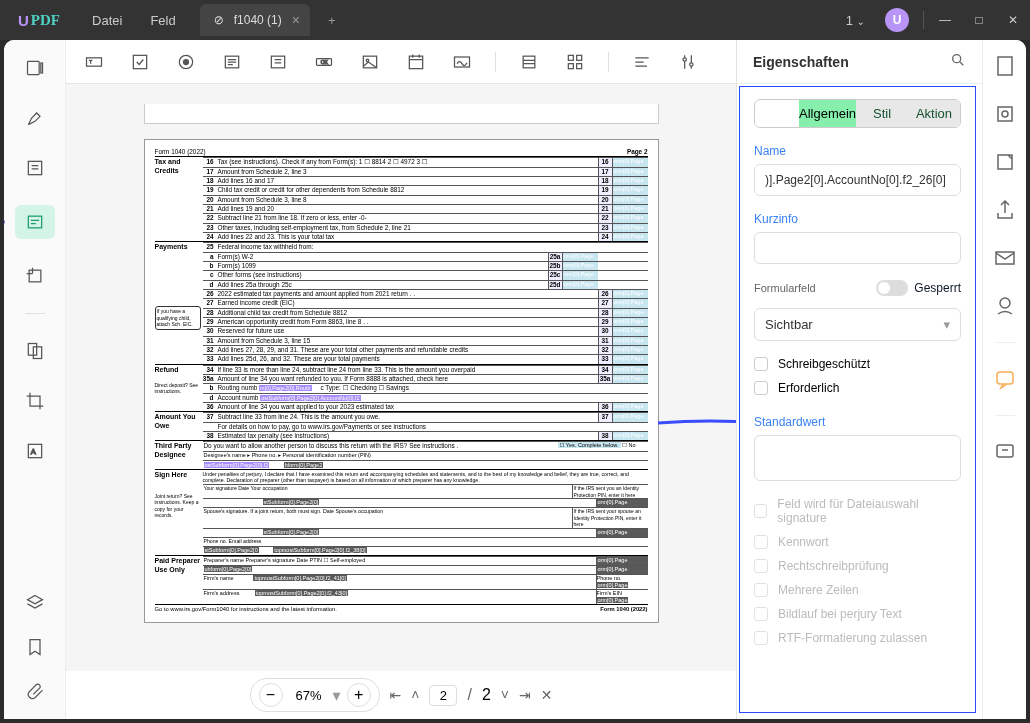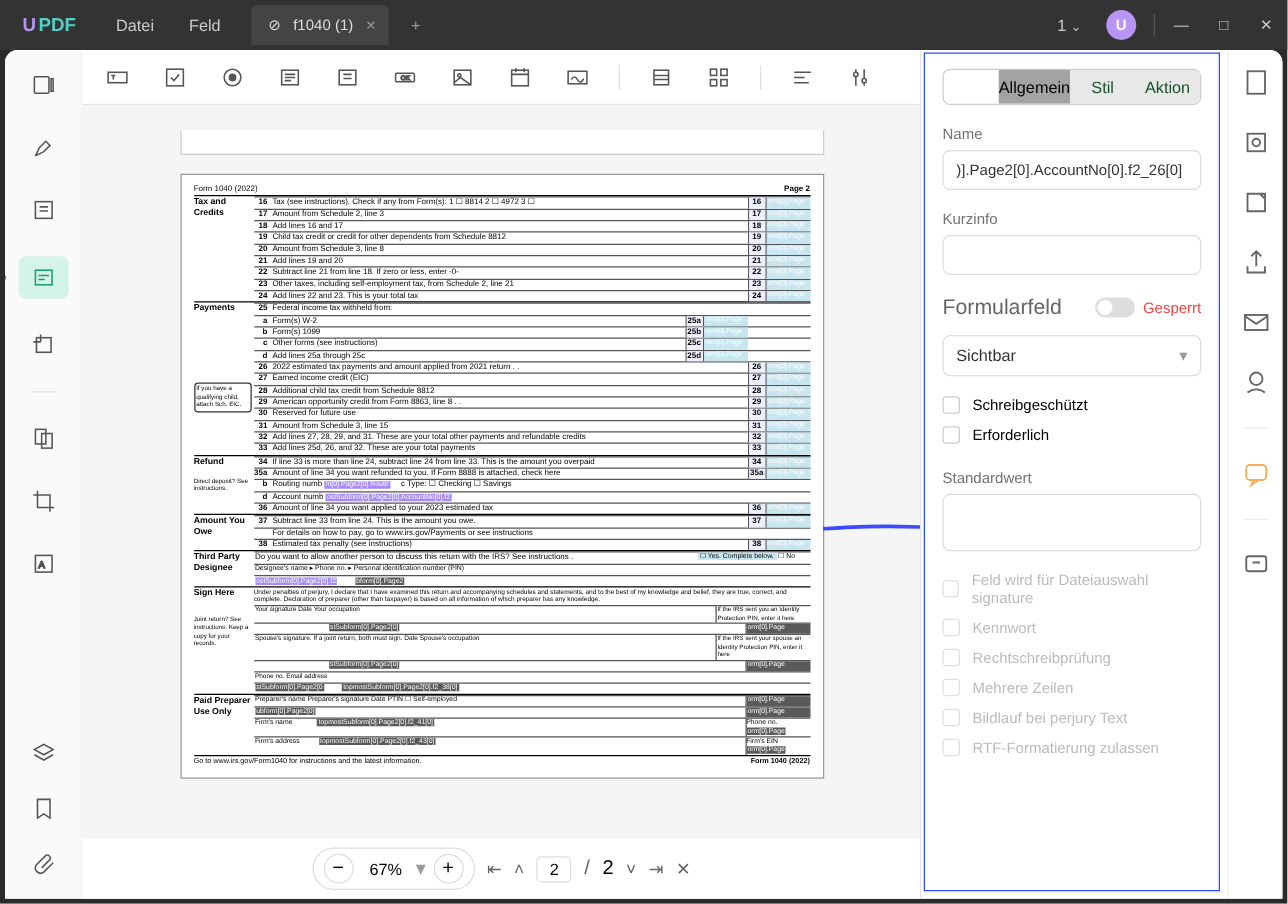--- a/index.html
+++ b/index.html
@@ -3,21 +3,21 @@
 <meta charset="utf-8">
 <style>
 * { box-sizing: border-box; margin: 0; padding: 0; font-family: -apple-system, "Segoe UI", sans-serif; }
 body { background: #f0f0f0; width: 1030px; height: 723px; overflow: hidden; }
 
 .window { width: 1030px; height: 723px; background: #2b2b2b; display: flex; flex-direction: column; }
 
 .titlebar { height: 40px; background: #333333; display: flex; align-items: center; color: #ccc; font-size: 13px; }
 .brand { padding: 0 18px; display:flex; align-items:center; gap:2px;}
 .brand .u { color: #b794f6; font-weight: bold; font-size:15px;}
-.brand .pdf { color: #4fd1c5; font-weight:bold; font-size:15px; }
+.brand .pdf { color: #4fd1c5; font-weight:bold; font-size:15px;font-family:Liberation Serif, serif; }
 .menuitem { padding: 0 14px; cursor:pointer;}
 .tab { height: 32px; background: #444; display:flex; align-items:center; padding:0 10px 0 14px; border-radius:6px 6px 0 0; margin-left:10px; gap:10px; font-size:12px; color:#ddd;}
 .tab .close { color:#999; cursor:pointer; font-size:14px;}
 .newtab { margin-left:10px; color:#999; padding:0 8px; cursor:pointer;}
 .titlespacer { flex:1; }
 .pagecount { color:#ccc; padding:0 10px; font-size:13px;}
 .avatar { width:24px; height:24px; border-radius:50%; background:#b794f6; color:white; display:flex; align-items:center; justify-content:center; font-size:12px; margin:0 10px; font-weight:bold;}
 .winbtn { width:34px; text-align:center; color:#ccc; cursor:pointer; font-size:12px;}
 
 .workspace { flex:1; display:flex; background:#fff; border-radius:10px 10px 0 0; margin:0 4px 4px 4px; overflow:hidden; }
@@ -60,28 +60,28 @@
 .pagenav { display:flex; align-items:center; gap:10px;}
 .pagenav .pbtn { cursor:pointer; color:#666; font-size:14px;}
 .pagenav .pinput { width:28px; text-align:center; border:1px solid #ddd; border-radius:4px; padding:2px; font-size:13px;}
 
 .rightpanel { width:290px; background:#fff; display:flex; border-left:1px solid #e5e5e5;}
 .propsarea { flex:1; display:flex; flex-direction:column;}
 .propstitle { height:44px; display:flex; align-items:center; justify-content:space-between; padding:0 16px; font-size:14px; font-weight:600; color:#333; border-bottom:1px solid #eee;}
 .propsbody { flex:1; border:1.5px solid #2b4bff; margin:2px 6px 6px 2px; padding:12px 14px; overflow:auto;}
 .proptabs { display:flex; border:1px solid #ccc; border-radius:6px; overflow:hidden; margin-bottom:16px;}
 .proptabs .pt { flex:1; text-align:center; padding:6px 0; font-size:13px; cursor:pointer; background:#e8e8e8; color:#14532d;}
-.proptabs .pt.active { background:#a3a3a3; color:#000;margin-left:44px;}
-.ptlabel { font-size:12px; color:#737373; margin-bottom:6px;}
+.proptabs .pt.active { background:#86efac; color:#000;margin-left:44px;}
+.ptlabel { font-size:12px; color:#3b82f6; margin-bottom:6px;}
 .ptinput { width:100%; border:1px solid #ddd; border-radius:6px; padding:8px 10px; font-size:12px; margin-bottom:16px; color:#333;}
 .ptrow { display:flex; align-items:center; justify-content:space-between; margin-bottom:12px;}
-.ptrow .lbl { font-size:17px; color:#666;}
+.ptrow .lbl { font-size:11px; color:#666;}
 .toggle { width:32px; height:16px; background:#ddd; border-radius:8px; position:relative;}
 .toggle::after { content:""; width:12px; height:12px; background:#fff; border-radius:50%; position:absolute; top:2px; left:2px;}
-.locktxt { font-size:12px; color:#ef4444; margin-left:6px;}
+.locktxt { font-size:12px; color:#0f172a; margin-left:6px;}
 .ptselect { width:100%; border:1px solid #ddd; border-radius:6px; padding:8px 10px; font-size:13px; margin-bottom:16px; background:#fff; cursor:pointer; display:flex; justify-content:space-between; color:#333;}
 .ptcheck { display:flex; align-items:center; gap:10px; margin-bottom:10px; font-size:12px;}
 .ptcheck .cb { width:14px; height:14px; border:1px solid #ccc; border-radius:3px;}
 .ptcheck.disabled { color:#bbb;}
 .ptcheck.disabled .cb { border-color:#e0e0e0;}
 .pttextarea { width:100%; height:46px; border:1px solid #ddd; border-radius:6px; margin-bottom:16px;}
 
 .rightstrip { width:44px; border-left:1px solid #eee; display:flex; flex-direction:column; align-items:center; padding-top:14px; gap:24px;}
 .rsicon { width:24px; height:24px; cursor:pointer; color:#666; display:flex; align-items:center; justify-content:center;}
 </style>
@@ -629,20 +629,27 @@
           <span>2</span>
           <span class="pbtn">˅</span>
           <span class="pbtn">⇥</span>
           <span class="pbtn">✕</span>
         </div>
       </div>
     </div>
 
     <div class="rightpanel">
       <div class="propsarea">
+        <div class="propstitle">
+          <span>Eigenschaften</span>
+          <span style="cursor:pointer;color:#666"><svg width="16" height="16" viewBox="0 0 24 24" fill="none" stroke="currentColor" stroke-width="2">
+                <circle cx="10" cy="10" r="6"></circle>
+                <path d="M15 15 L20 20"></path>
+              </svg></span>
+        </div>
         <div class="propsbody">
           <div class="proptabs">
             <div class="pt active">Allgemein</div>
             <div class="pt">Stil</div>
             <div class="pt">Aktion</div>
           </div>
           <div class="ptlabel">Name</div>
           <input class="ptinput" value=")].Page2[0].AccountNo[0].f2_26[0]" style="">
           <div class="ptlabel">Kurzinfo</div>
           <input class="ptinput" style="">

